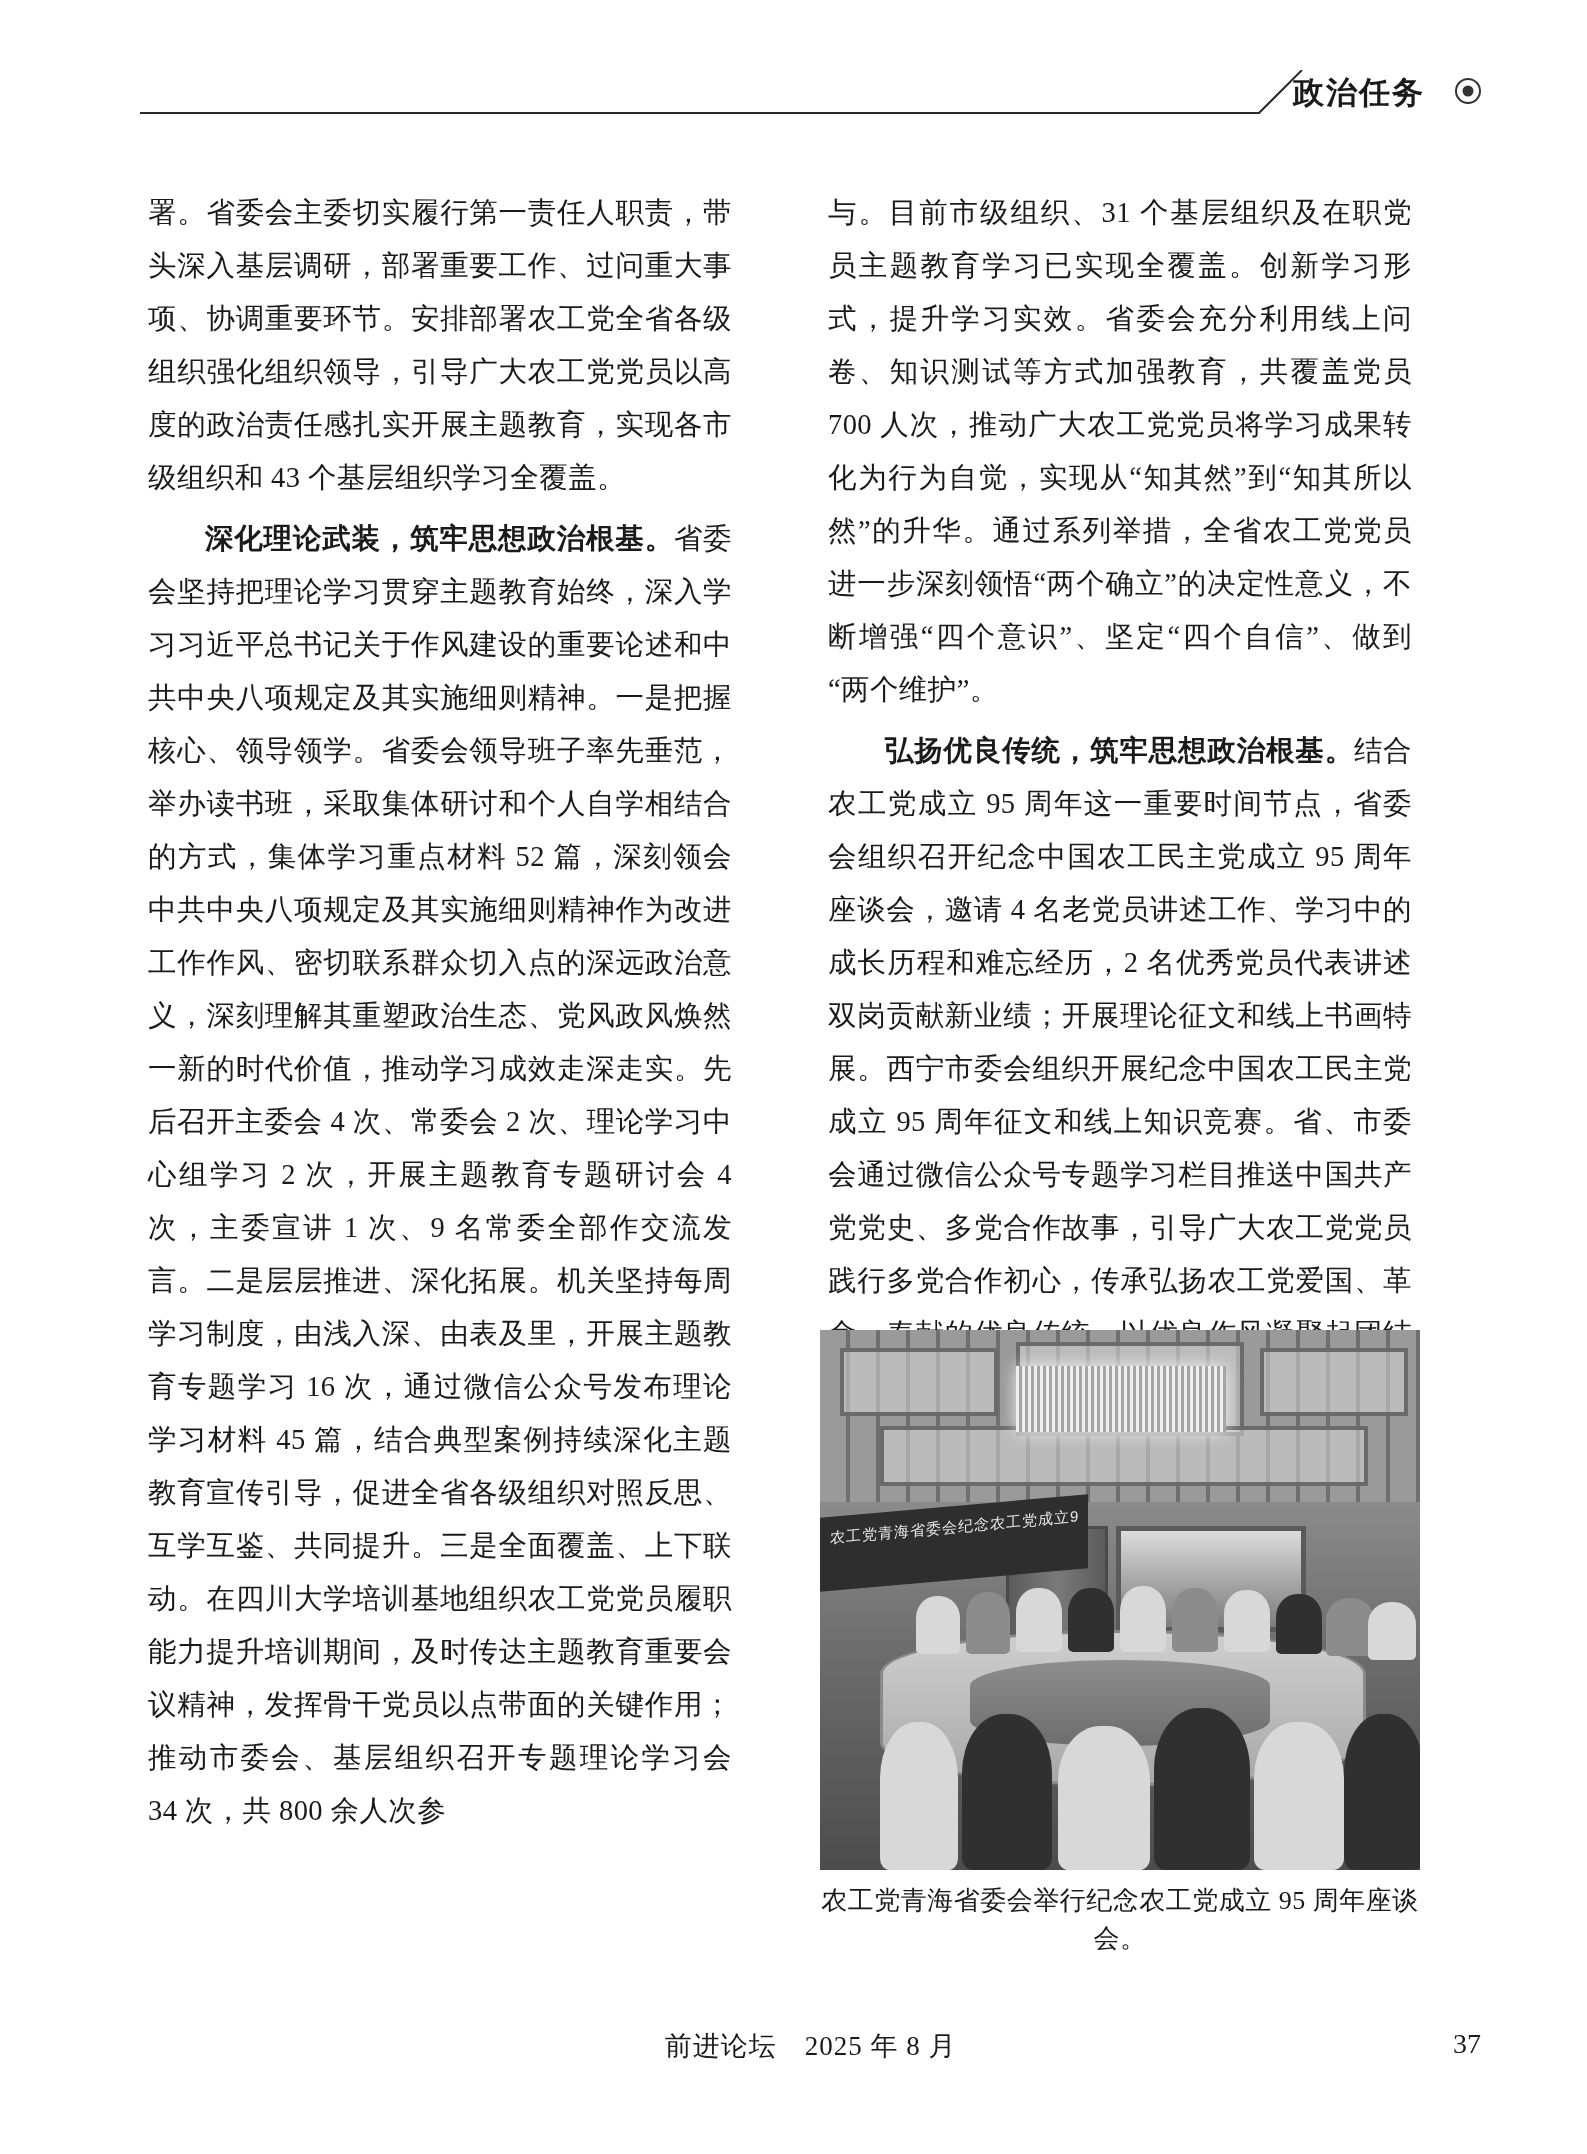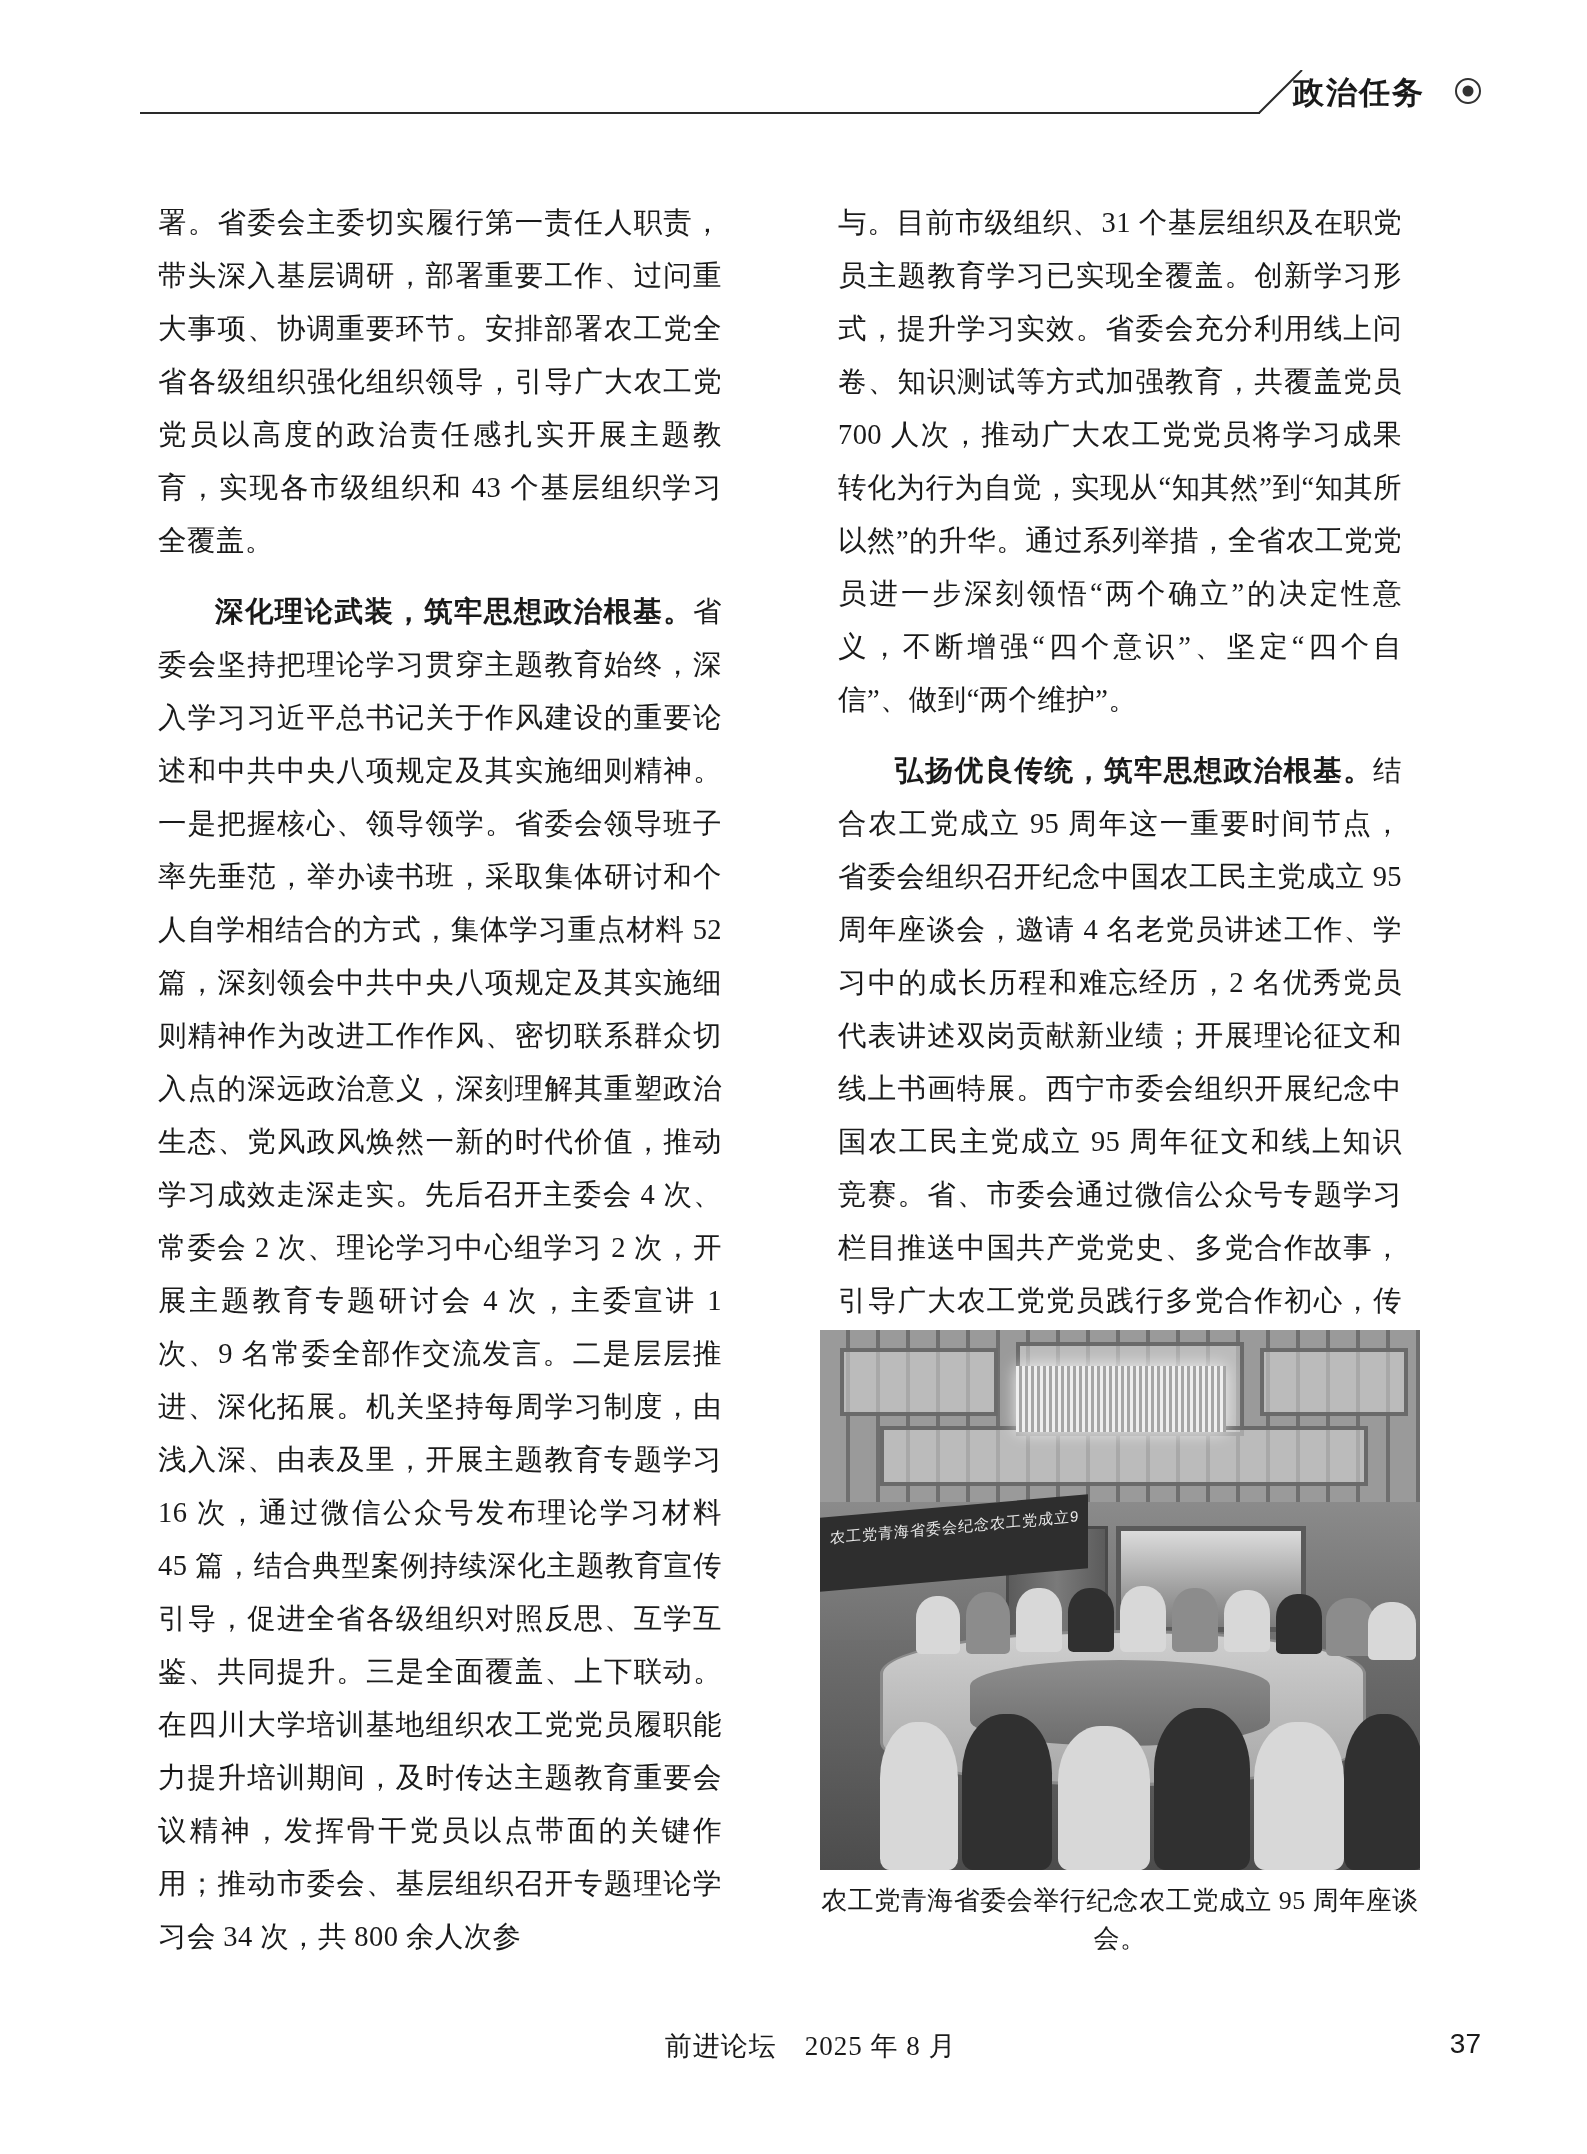--- a/index.html
+++ b/index.html
@@ -86,21 +86,21 @@
     font-size: 28.5px;
     line-height: 53px;
     text-align: justify;
     text-justify: inter-ideograph;
     letter-spacing: 0.4px;
   }
   .col-left  { left: 140px; }
   .col-right { left: 820px; }
 
   .col p {
-    margin: 18px;
+    margin: 8px;
   }
   .col p.indent {
     text-indent: 2em;
   }
   .subhead {
     font-weight: bold;
     font-family: "Liberation Sans", "DejaVu Sans", sans-serif;
     letter-spacing: 0.6px;
   }
 
@@ -210,21 +210,21 @@
     position: absolute;
     left: 50%;
     transform: translateX(-50%);
     white-space: nowrap;
     letter-spacing: 1px;
   }
   .footer-page {
     position: absolute;
     right: 0;
     font-size: 28px;
-    font-family: Liberation Sans, sans-serif;
+    font-family: Liberation Serif, serif;
   }
 </style>
 </head>
 <body>
 
 <div class="page">
 
   <div class="header">
     <div class="header-rule"></div>
     <div class="header-diag">

